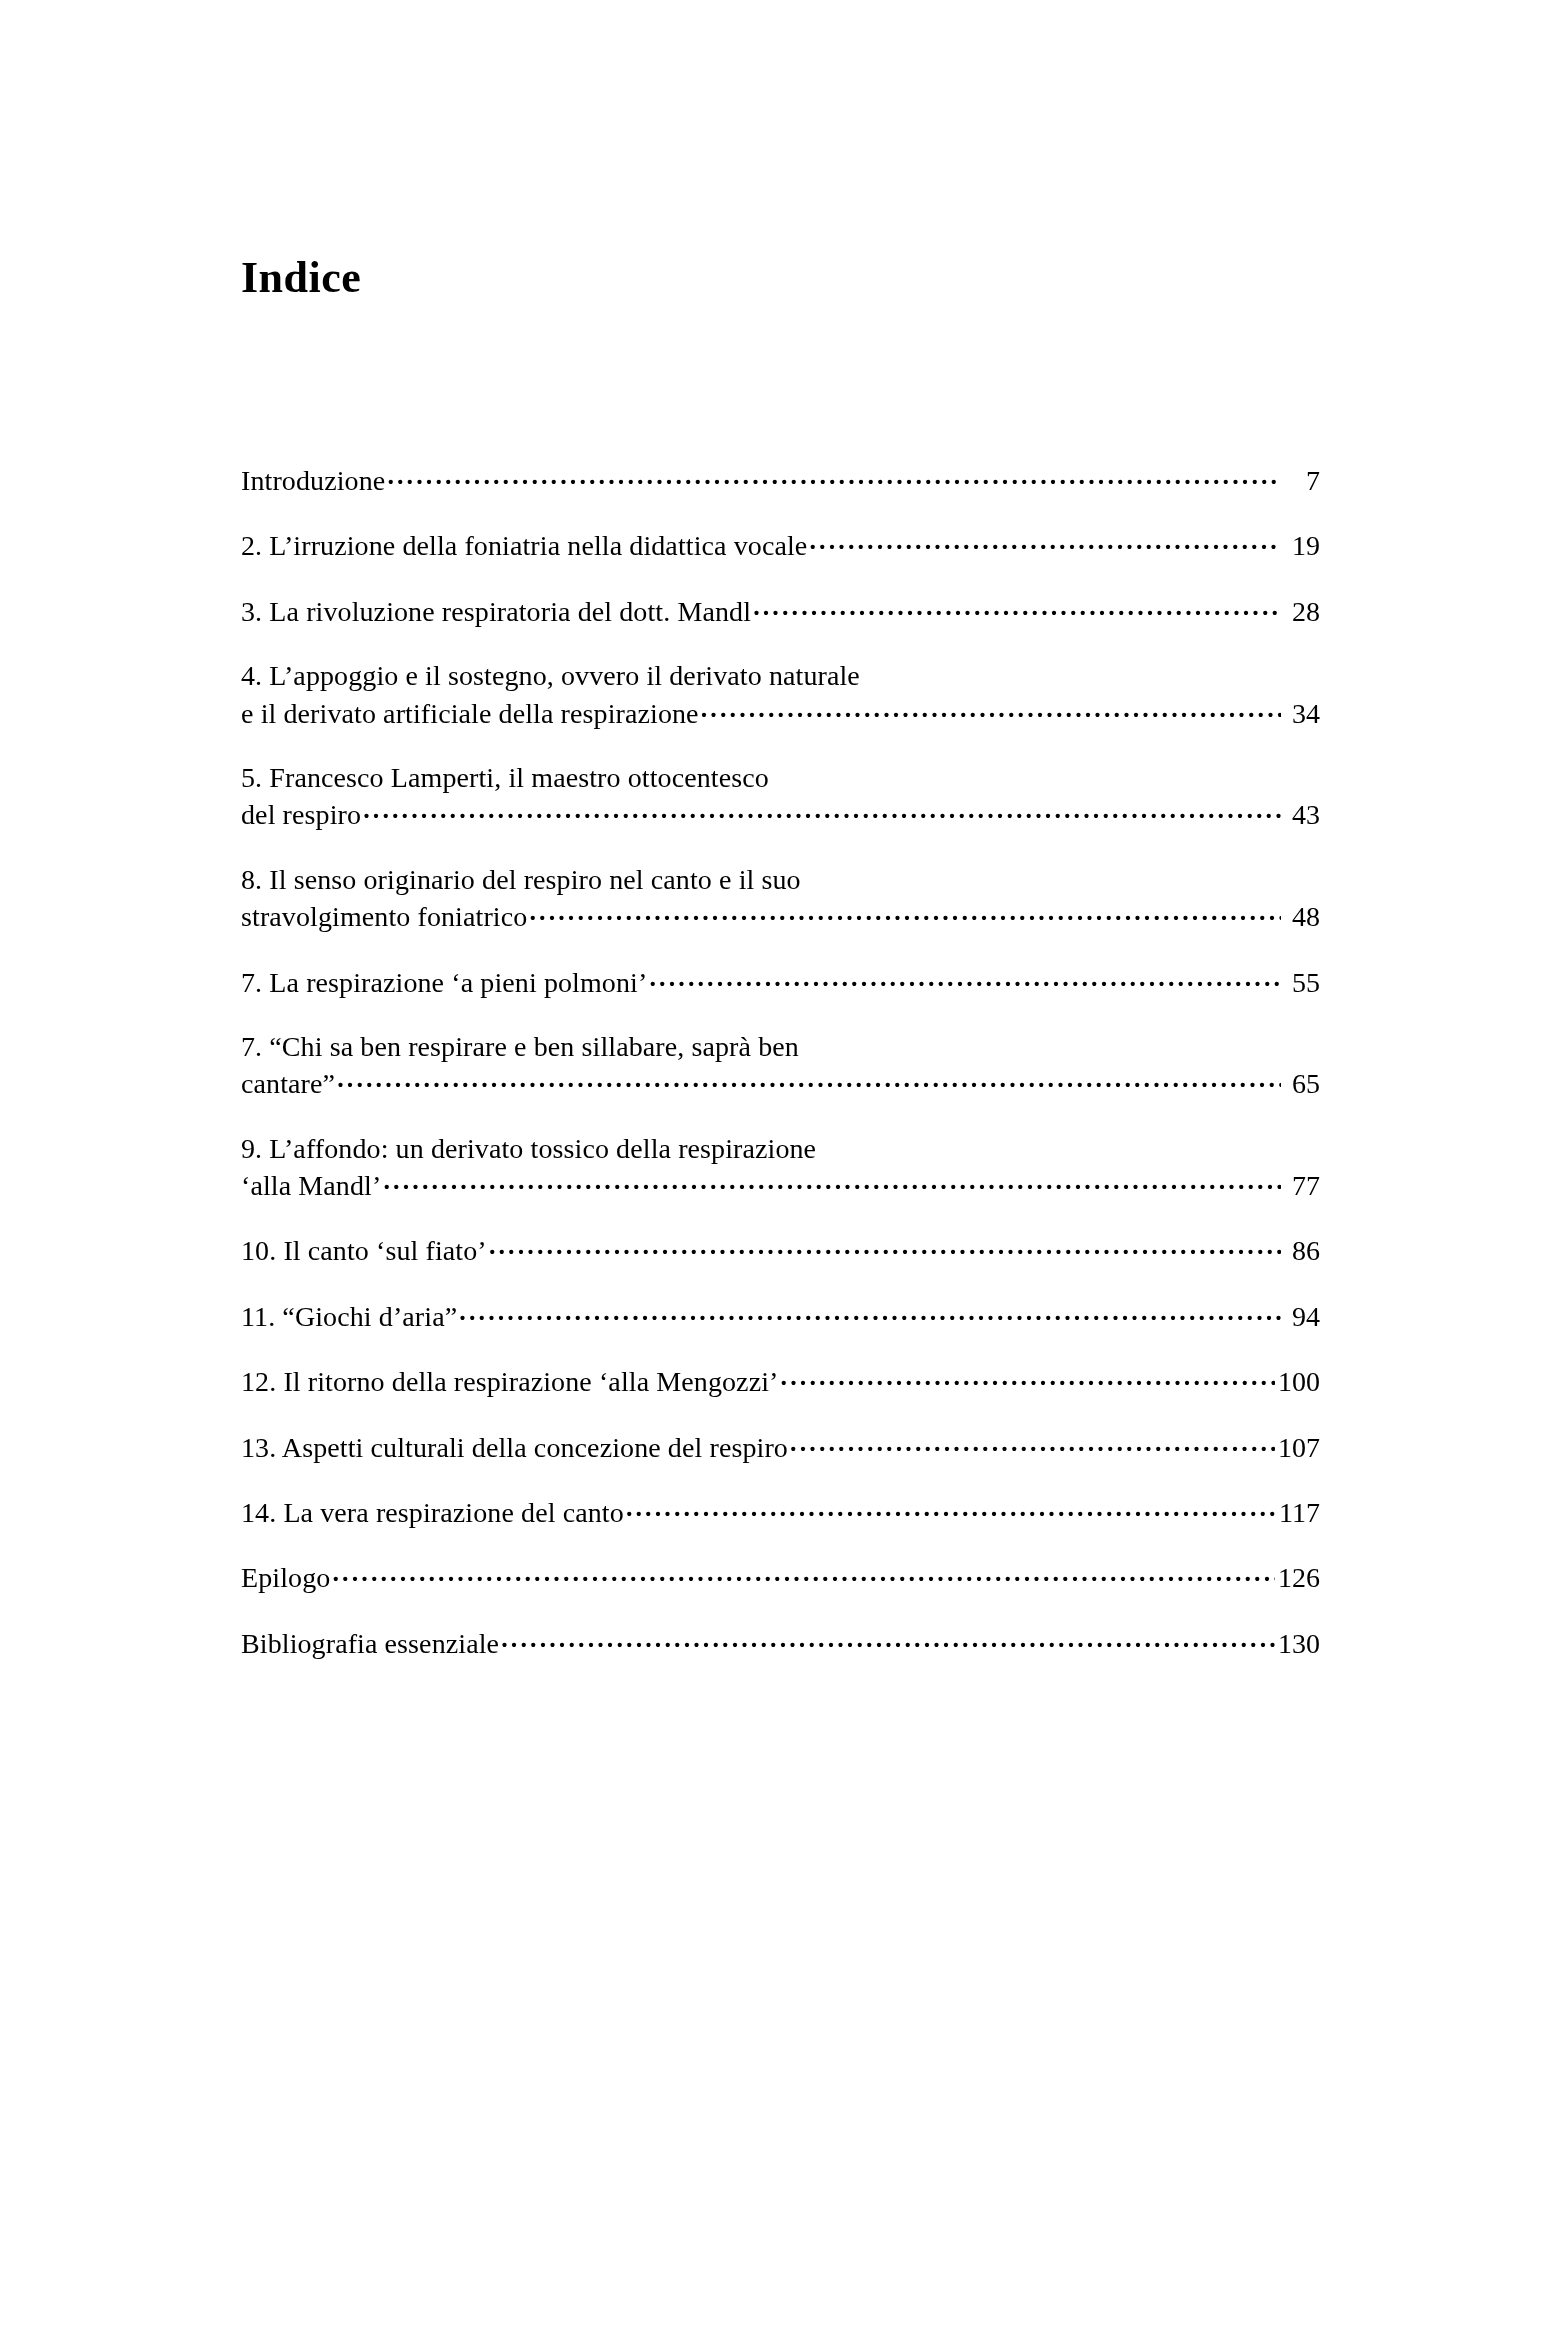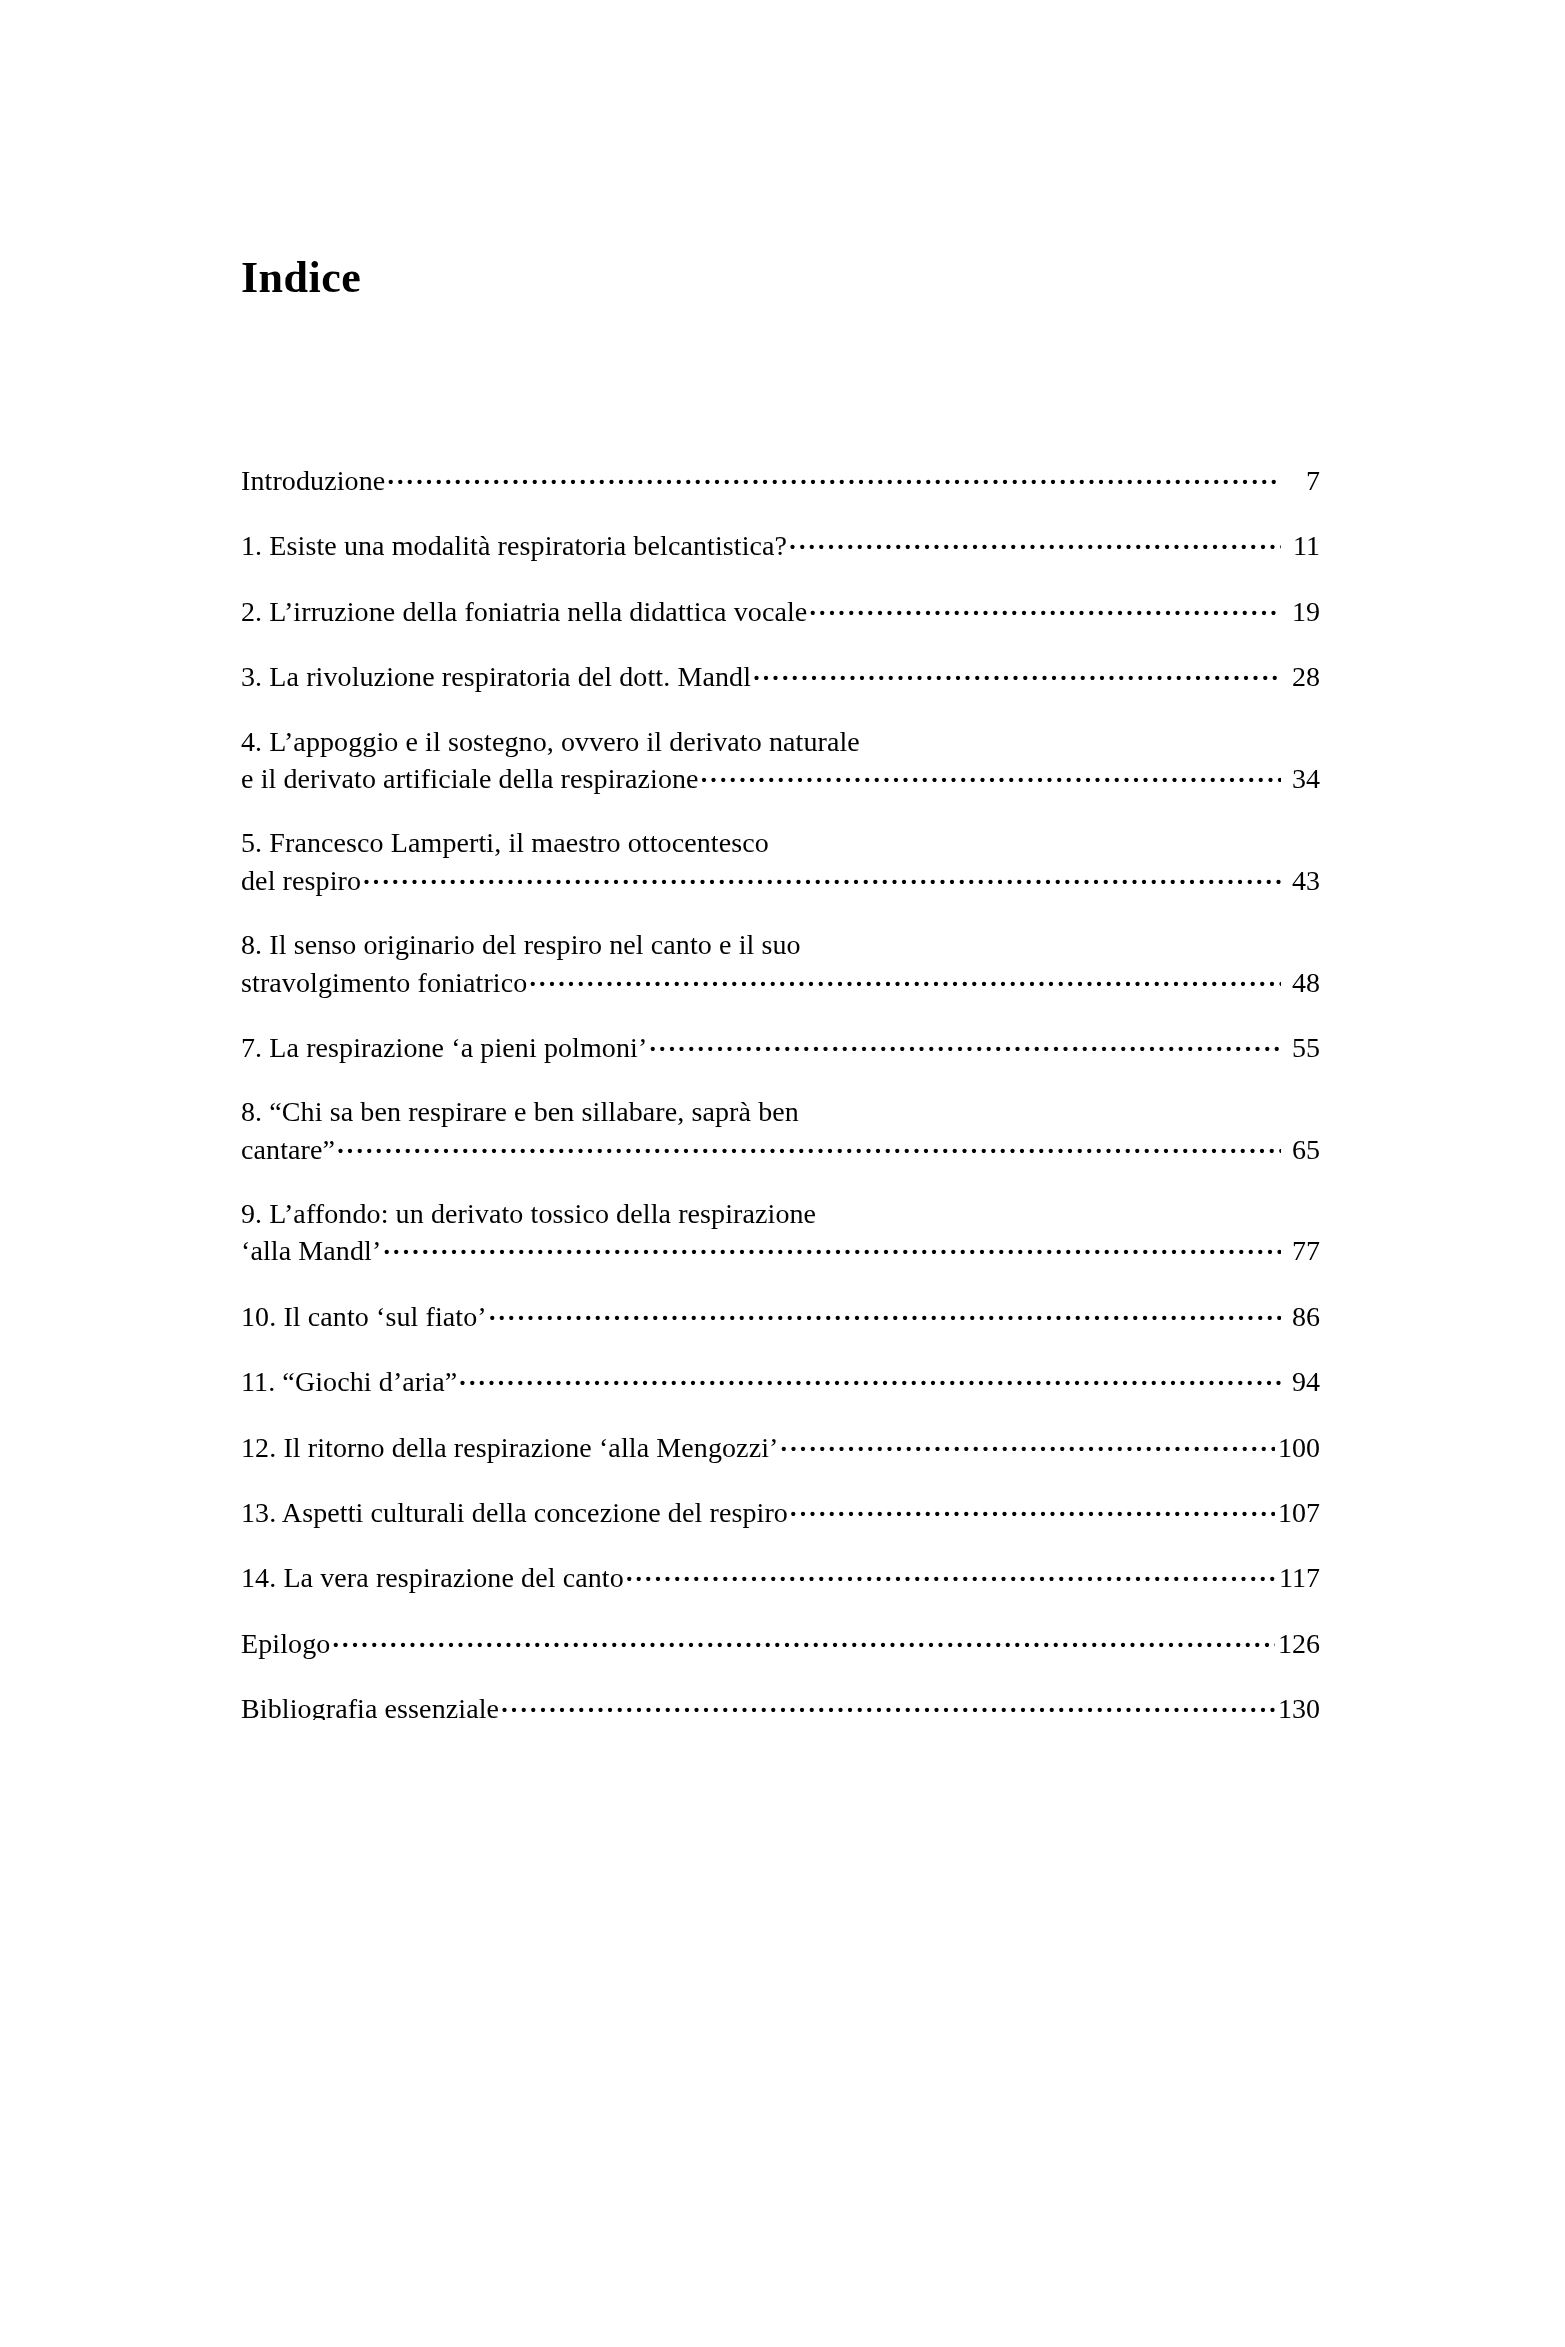--- a/index.html
+++ b/index.html
@@ -104,27 +104,20 @@
   <div class="toc-list">
       <div class="toc-entry">
         <div class="toc-line">
           <span class="toc-text">Introduzione</span>
           <span class="toc-leader"></span>
           <span class="toc-page">7</span>
         </div>
       </div>
       <div class="toc-entry">
         <div class="toc-line">
-          <span class="toc-text">1. Esiste una modalità respiratoria belcantistica?</span>
-          <span class="toc-leader"></span>
-          <span class="toc-page">11</span>
-        </div>
-      </div>
-      <div class="toc-entry">
-        <div class="toc-line">
           <span class="toc-text">2. L’irruzione della foniatria nella didattica vocale</span>
           <span class="toc-leader"></span>
           <span class="toc-page">19</span>
         </div>
       </div>
       <div class="toc-entry">
         <div class="toc-line">
           <span class="toc-text">3. La rivoluzione respiratoria del dott. Mandl</span>
           <span class="toc-leader"></span>
           <span class="toc-page">28</span>
@@ -165,21 +158,21 @@
       </div>
       <div class="toc-entry">
         <div class="toc-line">
           <span class="toc-text">7. La respirazione ‘a pieni polmoni’</span>
           <span class="toc-leader"></span>
           <span class="toc-page">55</span>
         </div>
       </div>
       <div class="toc-entry">
         <div class="toc-line">
-          <span class="toc-text">8. “Chi sa ben respirare e ben sillabare, saprà ben</span>
+          <span class="toc-text">7. “Chi sa ben respirare e ben sillabare, saprà ben</span>
           <span class="toc-spacer"></span>
         </div>
         <div class="toc-line toc-line--cont">
           <span class="toc-text">cantare”</span>
           <span class="toc-leader"></span>
           <span class="toc-page">65</span>
         </div>
       </div>
       <div class="toc-entry">
         <div class="toc-line">

